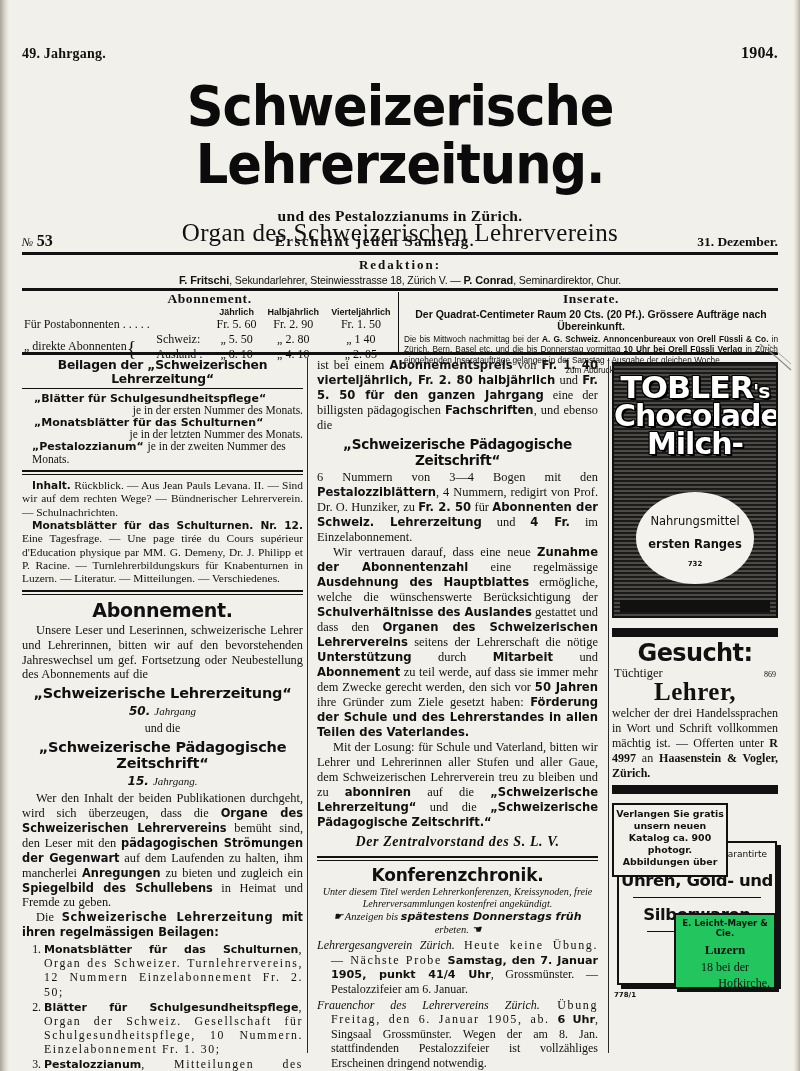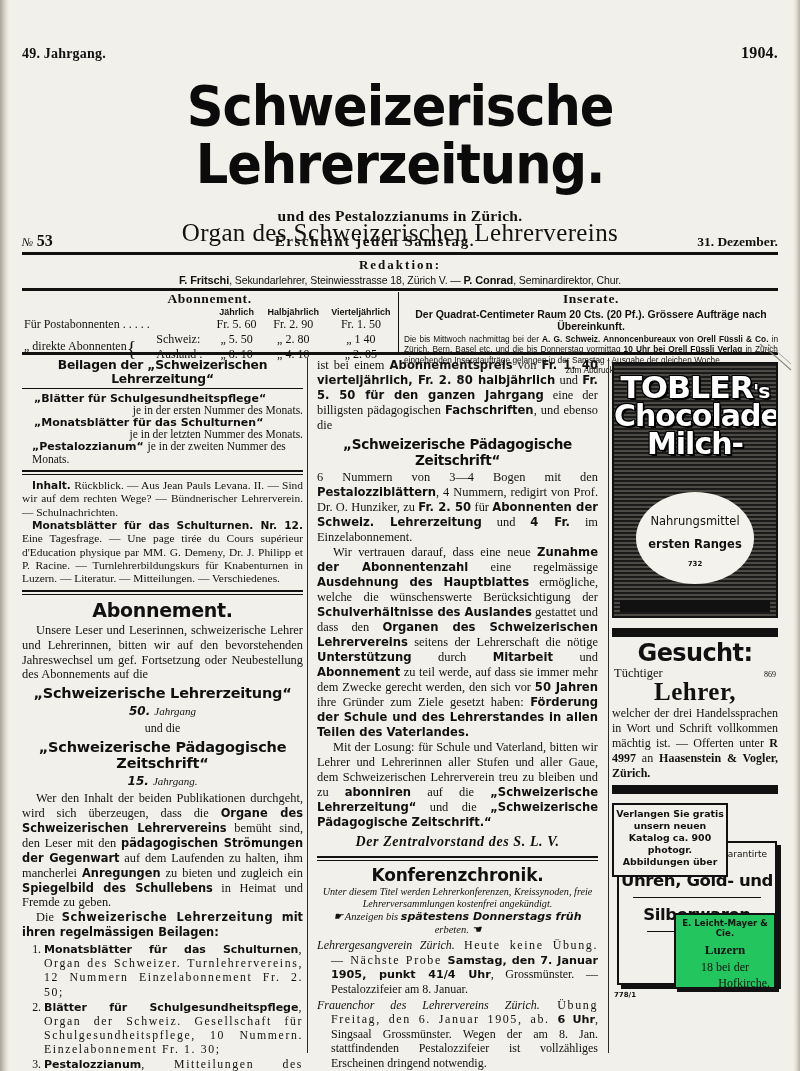--- a/index.html
+++ b/index.html
@@ -680,21 +680,21 @@
 
       <div class="signature">Der Zentralvorstand des S. L. V.</div>
 
       <div class="dbl-rule" style="margin-top:6px"></div>
 
       <div class="konf-h">Konferenzchronik.</div>
       <div class="konf-note">Unter diesem Titel werden Lehrerkonferenzen, Kreissynoden, freie</div>
       <div class="konf-note">Lehrerversammlungen kostenfrei angekündigt.</div>
       <div class="konf-ann"><span class="hand">☛</span> <span>Anzeigen bis </span><b>spätestens Donnerstags früh</b><span> erbeten.</span> <span class="hand">☚</span></div>
 
-      <p class="konf-item"><i>Lehrergesangverein Zürich.</i><span class="sp"> Heute keine Übung. — Nächste Probe </span><b>Samstag, den 7. Januar 1905, punkt 4</b><b>1/4</b><b> Uhr</b><span>, Grossmünster. — Pestalozzifeier am 8. Januar.</span></p>
+      <p class="konf-item"><i>Lehrergesangverein Zürich.</i><span class="sp"> Heute keine Übung. — Nächste Probe </span><b>Samstag, den 7. Januar 1905, punkt 4</b><b>1/4</b><b> Uhr</b><span>, Grossmünster. — Pestalozzifeier am 6. Januar.</span></p>
 
       <p class="konf-item"><i>Frauenchor des Lehrervereins Zürich.</i><span class="sp"> Übung Freitag, den 6. Januar 1905, ab. </span><b>6 Uhr</b><span>, Singsaal Grossmünster. Wegen der am 8. Jan. stattfindenden Pestalozzifeier ist vollzähliges Erscheinen dringend notwendig.</span></p>
 
     </div>
 
     <div class="col colC">
 
       <div class="ad-tobler">
         <div class="tob-txt tob1"><span>TOBLER</span><span class="s">'s</span></div>
         <div class="tob-txt tob3">Chocolade</div>

